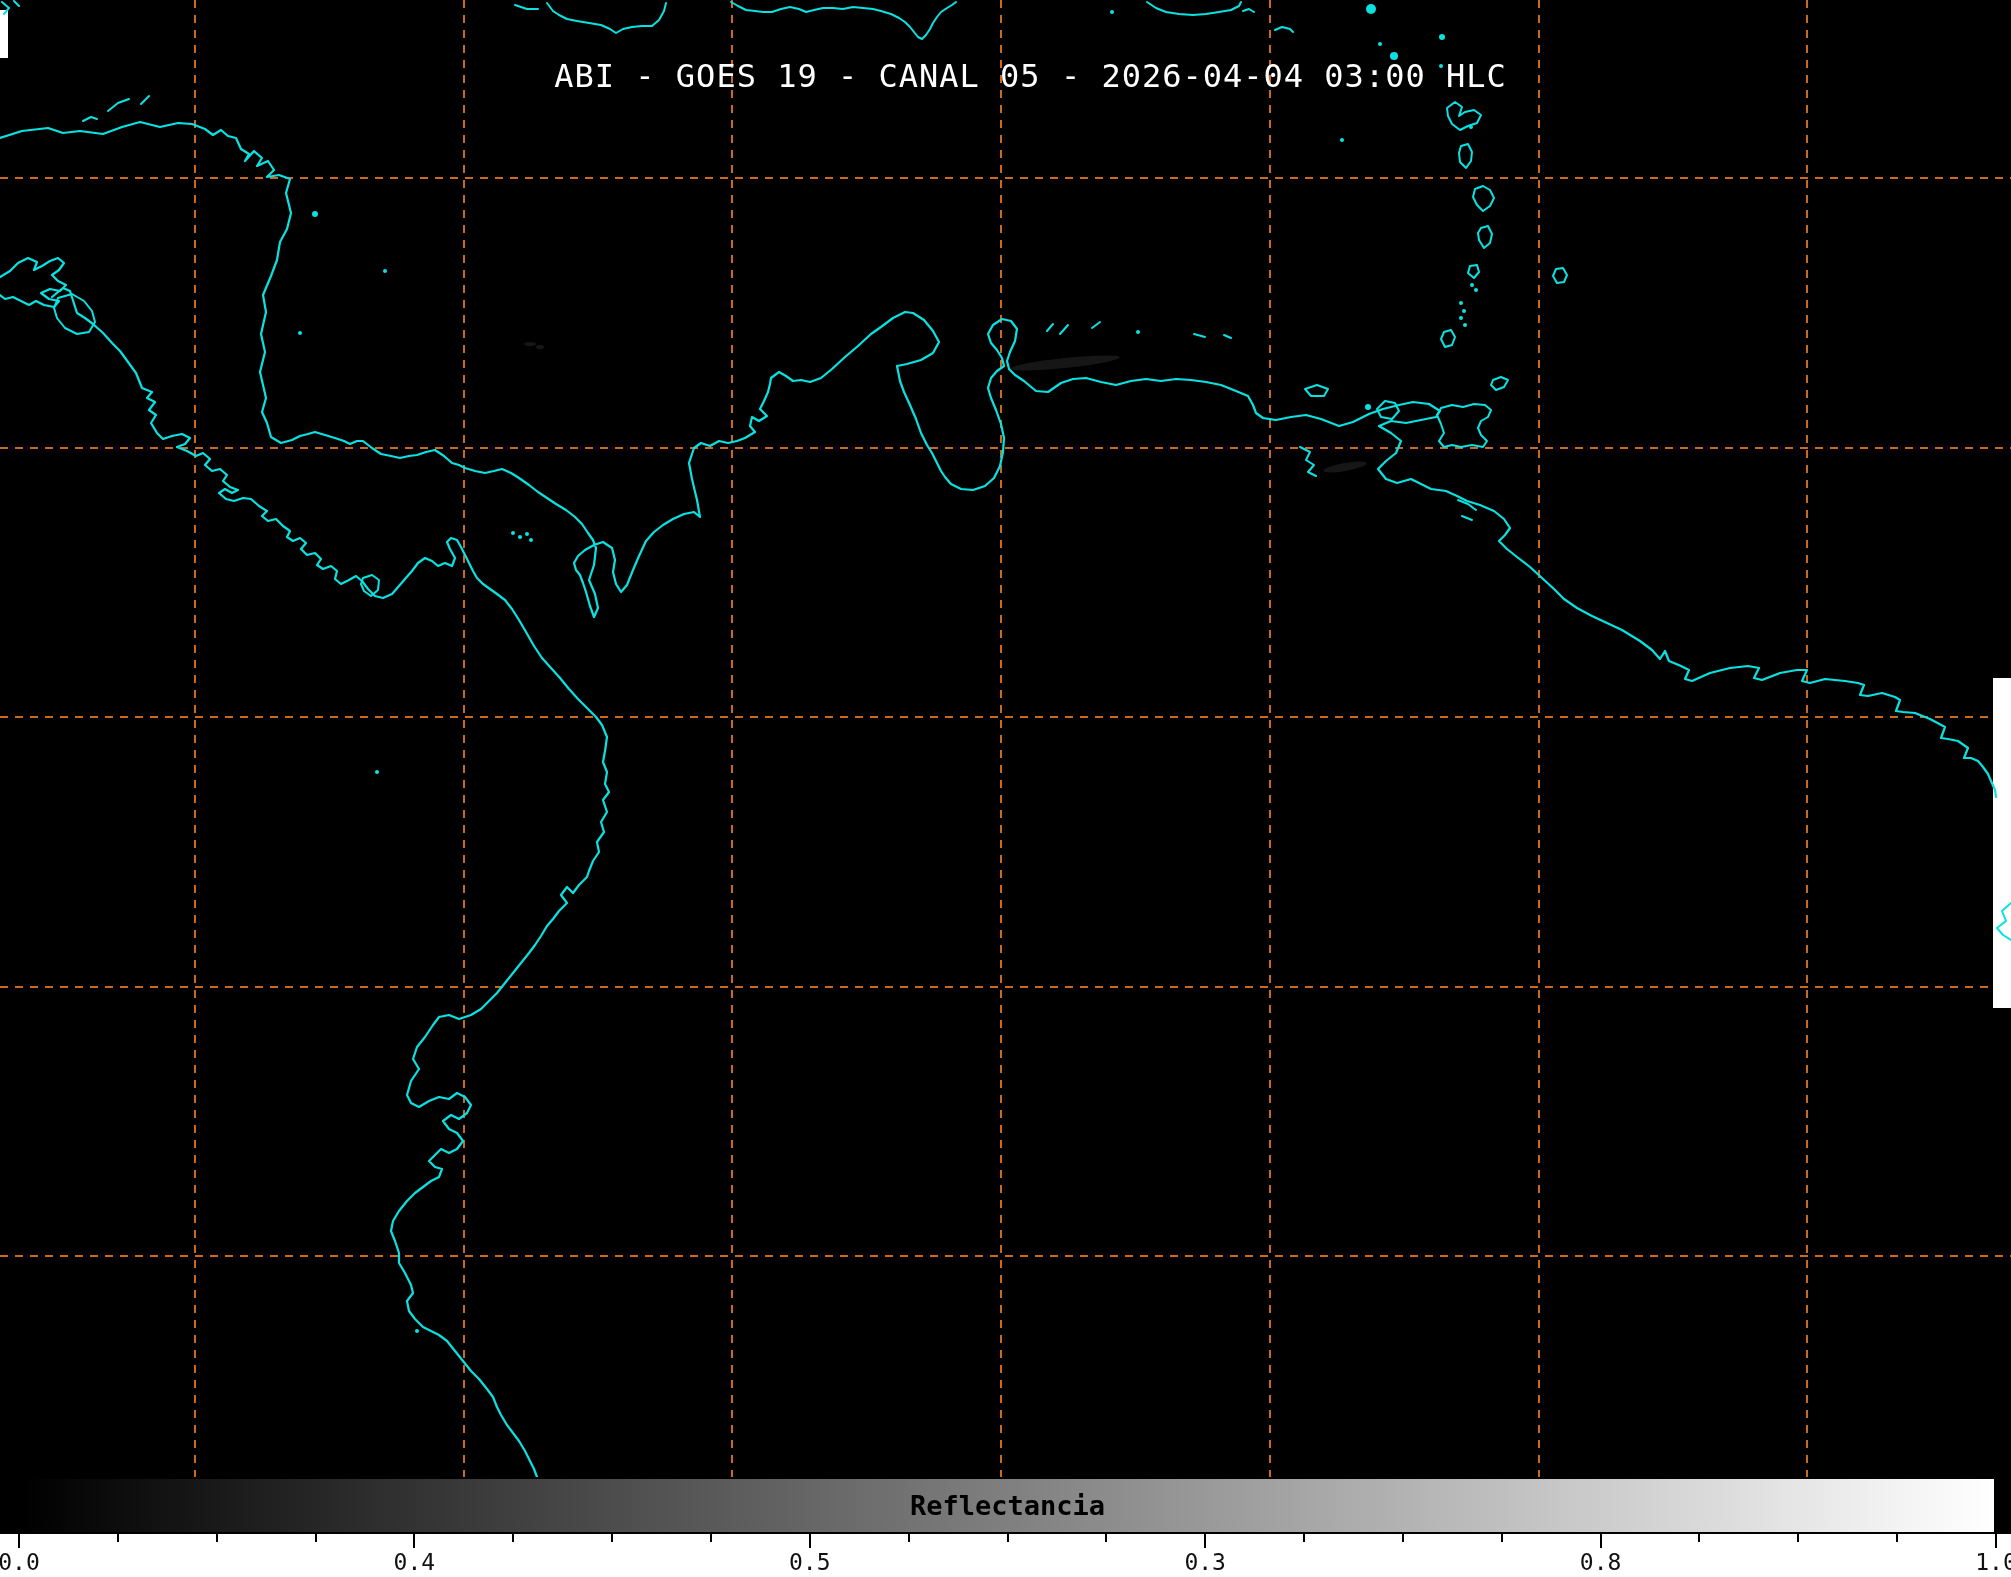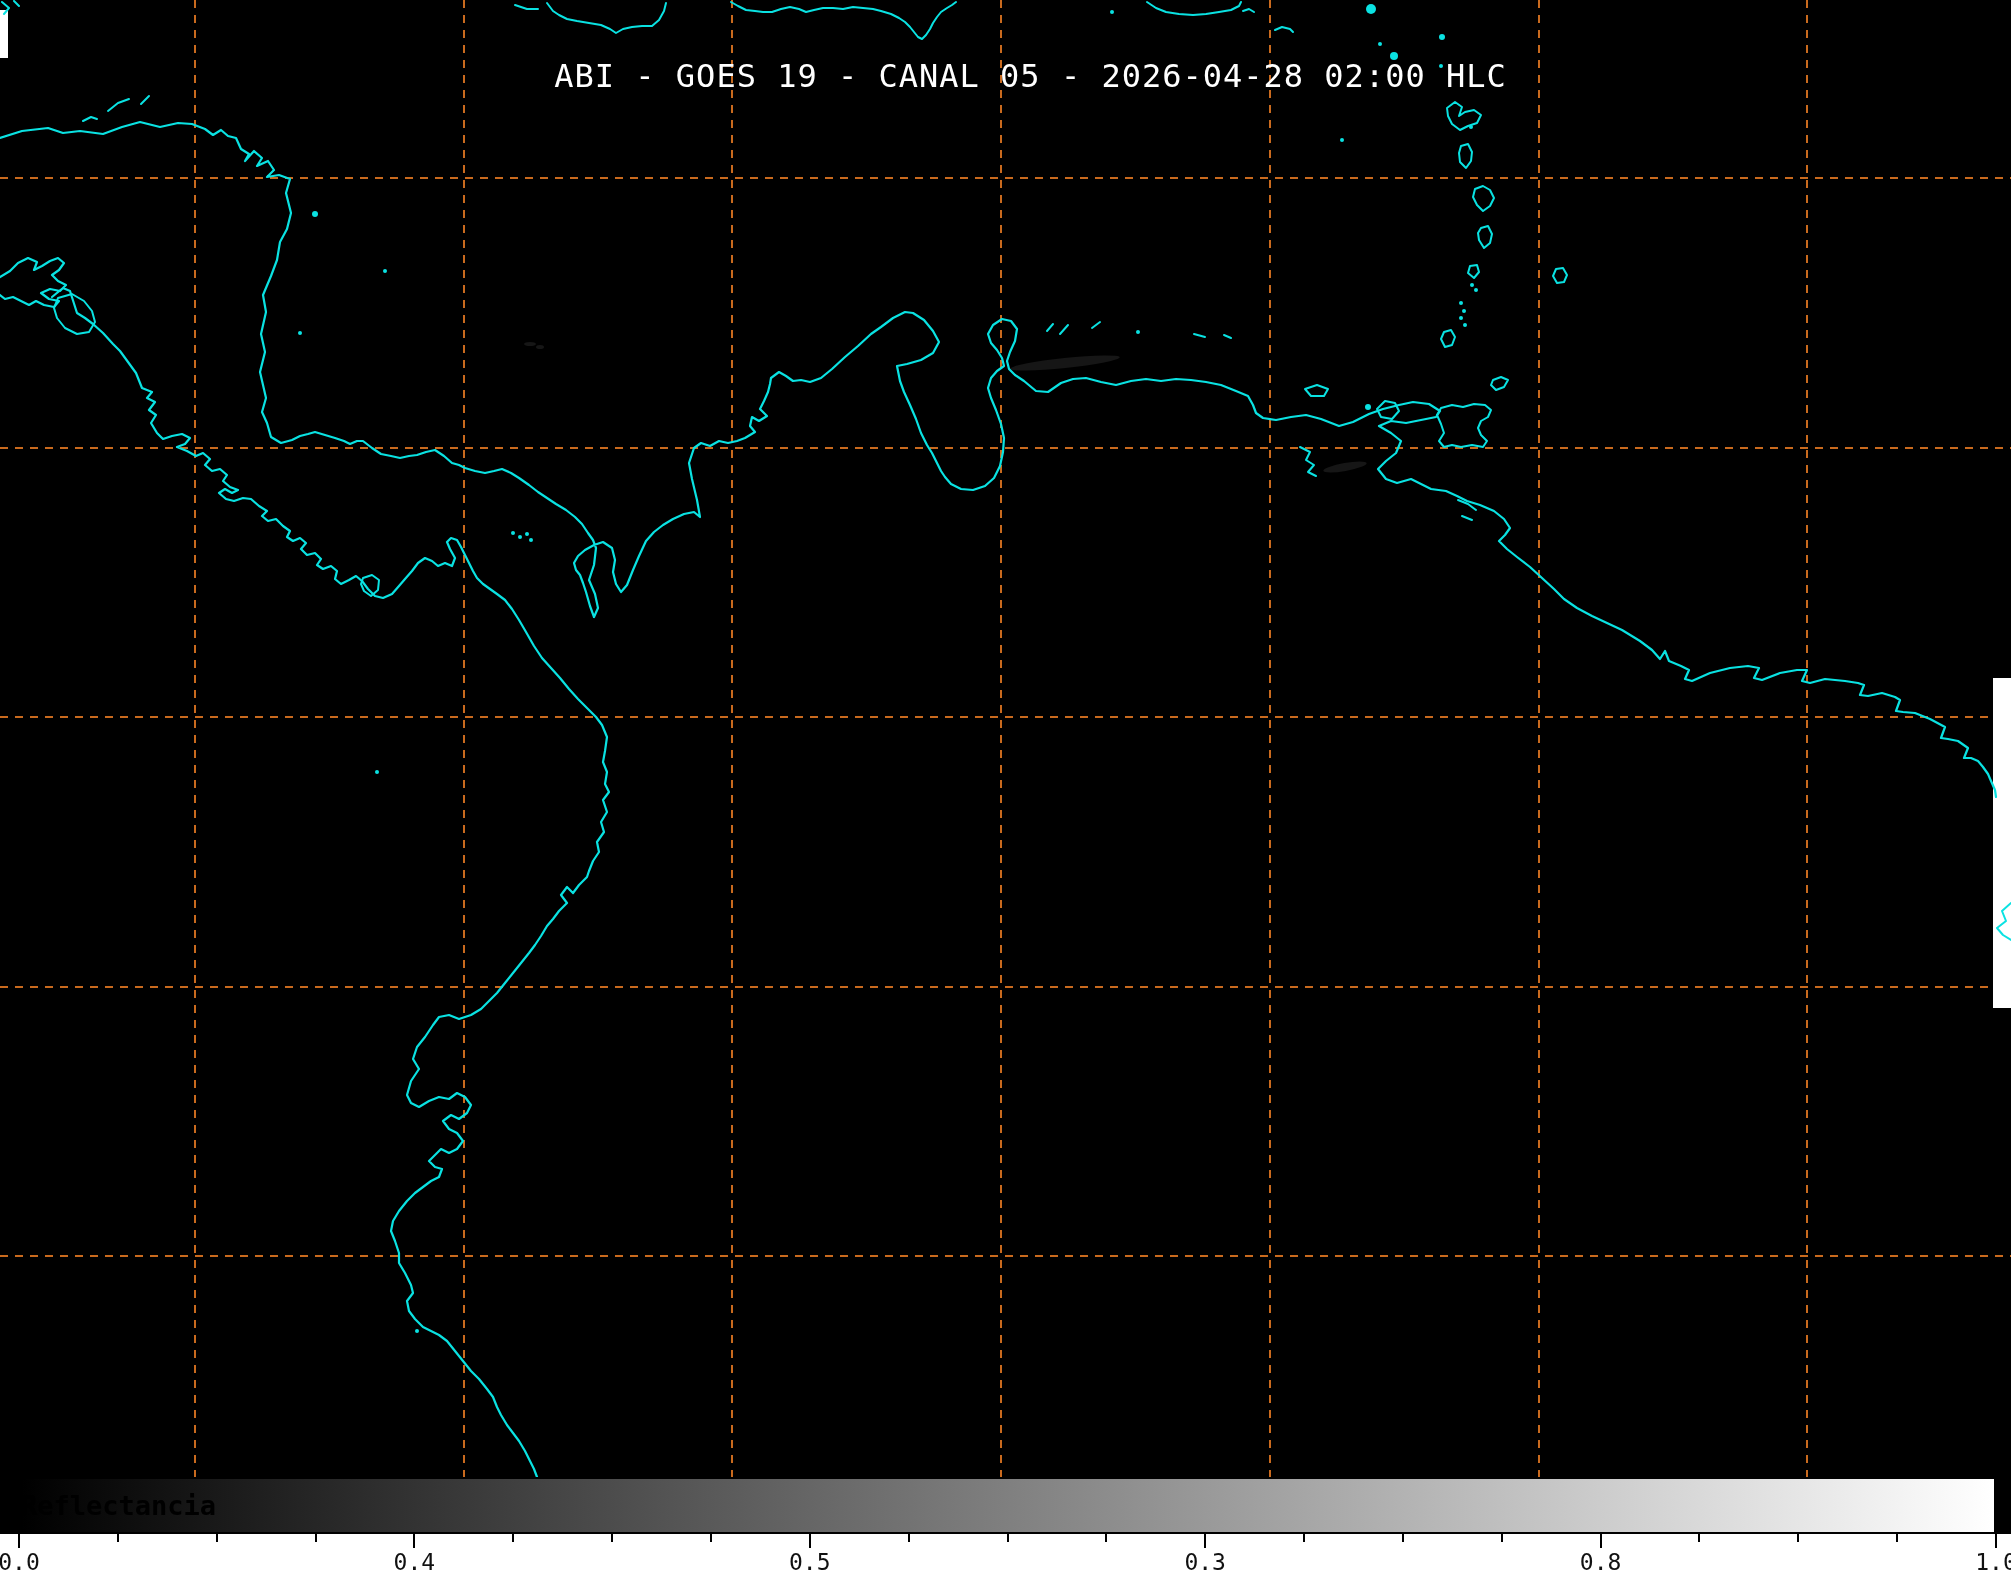--- a/index.html
+++ b/index.html
@@ -21,21 +21,21 @@
     font-family:"Liberation Sans", sans-serif;font-weight:bold;
     font-size:46px;letter-spacing:5px;color:#2ab381;
   }
   
   .colorbar-strip{
     position:absolute;left:0;top:1534px;width:2011px;height:43px;background:#ffffff;
   }
   .colorbar-gradient{
     position:absolute;left:19px;top:1477px;width:1977px;height:57px;
     border:2px solid #000;box-sizing:border-box;
-    display:flex;align-items:center;
+    display:flex;align-items:center;justify-content:center;
   }
   .colorbar-title{
     color:#000;font-weight:bold;font-size:27px;
     font-family:"DejaVu Sans Mono", monospace;letter-spacing:0px;
   }
   .cbar-tick{position:absolute;width:2px;background:#000;top:1534px;}
   .cbar-tick.major{height:14px;}
   .cbar-tick.minor{height:8px;}
   .cbar-tick-label{
     position:absolute;top:1549px;transform:translateX(-50%);
@@ -117,21 +117,21 @@
       <circle cx="300" cy="333" r="2" fill="#0ae2e2"></circle>
       <circle cx="385" cy="271" r="2" fill="#0ae2e2"></circle>
       <circle cx="377" cy="772" r="2" fill="#0ae2e2"></circle>
       <circle cx="417" cy="1331" r="2" fill="#0ae2e2"></circle>
       <circle cx="513" cy="533" r="2" fill="#0ae2e2"></circle>
       <circle cx="520" cy="537" r="2" fill="#0ae2e2"></circle>
       <circle cx="527" cy="534" r="2" fill="#0ae2e2"></circle>
       <circle cx="531" cy="540" r="2" fill="#0ae2e2"></circle>
     </svg>
 
-  <div class="image-title">ABI - GOES 19 - CANAL 05 - 2026-04-28 02:00 HLC</div>
+  <div class="image-title">ABI - GOES 19 - CANAL 05 - 2026-04-04 03:00 HLC</div>
 
 
   <div class="colorbar-strip"></div>
   <div class="colorbar-gradient" id="cbar" style="left: 19px; top: 1477px; width: 1977px; height: 57px; background: linear-gradient(to right, rgb(0, 0, 0), rgb(255, 255, 255));">
     <span class="colorbar-title">Reflectancia</span>
   </div>
   <div id="cbar-ticks"></div>
 
 <div class="cbar-tick major" style="left: 18px; top: 1534px;"></div>
     <div class="cbar-tick-label" style="left: 19px;">0.0</div>

